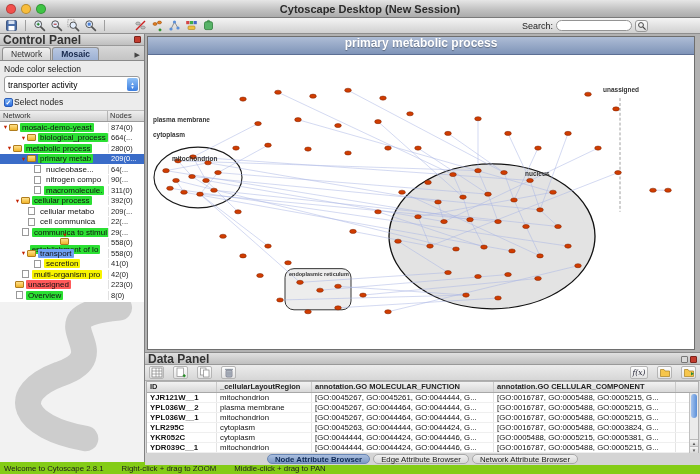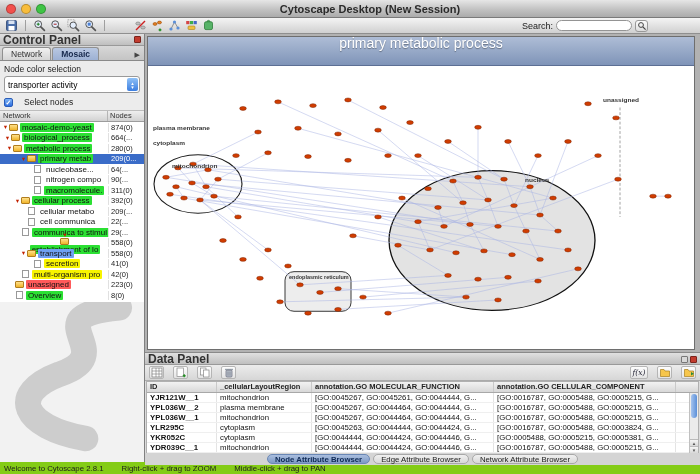--- a/index.html
+++ b/index.html
@@ -34,21 +34,21 @@
   .cp-tab{font-size:8.5px;padding:1px 8px;border:1px solid #909090;border-bottom:none;border-radius:3px 3px 0 0;background:linear-gradient(#f1f1f1,#d5d5d5);color:#333;margin-right:1px;white-space:nowrap;}
   .cp-tab.sel{background:linear-gradient(#b9c8e2,#9db1d4);font-weight:bold;color:#17294d;}
   .cp-tab-arrow{margin-left:auto;font-size:7px;color:#444;padding:0 2px 1px;}
   .cp-tab-arrow::before{content:"\25B6";}
   .cp-body{padding:3px 4px;background:#ececec;border-bottom:1px solid #bdbdbd;flex:none;}
   .cp-label{font-size:8.5px;color:#222;margin-bottom:2px;white-space:nowrap;}
   .dropdown{height:17px;background:#fff;border:1px solid #9a9a9a;border-radius:3px;display:flex;align-items:center;font-size:8.5px;padding-left:3px;position:relative;white-space:nowrap;}
   .dd-btn{position:absolute;right:1px;top:1px;bottom:1px;width:11px;border-radius:2px;background:linear-gradient(#8fc1f7,#3c7ee0);display:flex;flex-direction:column;align-items:center;justify-content:center;color:#fff;font-size:5px;line-height:4px;}
   .dd-btn::before{content:"\25B4";}
   .dd-btn::after{content:"\25BE";}
-  .cp-check{display:flex;align-items:center;gap:11px;margin-top:4px;font-size:8.5px;color:#222;}
+  .cp-check{display:flex;align-items:center;gap:1px;margin-top:4px;font-size:8.5px;color:#222;}
   .checkbox{width:9px;height:9px;border-radius:2px;background:linear-gradient(#7db4f5,#2f6fe0);border:1px solid #2a5cb8;color:#fff;font-size:7px;line-height:8px;text-align:center;font-weight:bold;flex:none;}
   .checkbox::after{content:"\2713";}
   .tree-header{display:flex;height:11px;background:linear-gradient(#efefef,#d2d2d2);border-bottom:1px solid #9c9c9c;font-size:7.5px;color:#333;flex:none;}
   .th-net{flex:1;padding-left:3px;border-right:1px solid #b5b5b5;line-height:10px;}
   .th-nodes{width:36px;padding-left:2px;line-height:10px;}
   .tree{background:#fff;height:180px;overflow:hidden;font-size:8px;flex:none;}
   .tree-row{display:flex;height:10.5px;align-items:center;}
   .tree-row.selected{background:#3a6cc8;}
   .tr-left{flex:1;display:flex;align-items:center;overflow:hidden;white-space:nowrap;}
   .tri{color:#c22200;font-size:5.5px;width:7px;text-align:center;flex:none;}
@@ -59,21 +59,21 @@
   .c-green{background:#2be033}.c-yellow{background:#f8f400}.c-red{background:#ff5a5a}.c-blue{background:#6fa0f2}.c-white{background:transparent}
   .tr-count{width:36px;border-left:1px solid #e0e0e0;padding-left:2px;font-size:7.5px;color:#222;flex:none;overflow:hidden;white-space:nowrap;}
   .tree-row.selected .tr-count{color:#fff;border-left-color:#3a6cc8;}
   .cp-overview{flex:1;background:#f2f2f2;overflow:hidden;position:relative;}
   .cp-overview svg{position:absolute;inset:0;width:100%;height:100%;}
 
   
   .right-col{flex:1;display:flex;flex-direction:column;min-width:0;}
   .network-view{height:318px;background:#b2b2b2;padding:2px 5px 2px 2px;flex:none;}
   .nv-frame{height:100%;border:1px solid #6e6e6e;display:flex;flex-direction:column;background:#fff;}
-  .nv-title{height:29px;background:linear-gradient(#aebdd6,#7f94b8);border-bottom:1px solid #5c6f94;text-align:center;font-size:14px;font-weight:normal;color:#fff;text-shadow:0 1px 1px rgba(0,0,0,.35);line-height:13px;flex:none;}
+  .nv-title{height:18px;background:linear-gradient(#aebdd6,#7f94b8);border-bottom:1px solid #5c6f94;text-align:center;font-size:12px;font-weight:bold;color:#fff;text-shadow:0 1px 1px rgba(0,0,0,.35);line-height:13px;flex:none;}
   .nv-canvas{flex:1;position:relative;background:#fff;overflow:hidden;}
   .nv-canvas svg{position:absolute;inset:0;width:100%;height:100%;}
 
   
   .data-panel{height:110px;display:flex;flex-direction:column;background:#dcdcdc;border-top:1px solid #8a8a8a;}
   .dp-toolbar{height:16px;display:flex;align-items:center;gap:9px;padding:1px 4px;background:linear-gradient(#ececec,#d6d6d6);border-bottom:1px solid #ababab;flex:none;}
   .dp-icon{width:15px;height:13px;border:1px solid #b5b5b5;border-radius:2px;background:linear-gradient(#fdfdfd,#e3e3e3);display:flex;align-items:center;justify-content:center;}
   .dp-icon svg{width:12px;height:11px;}
   .dp-icon.fx{width:18px;font-size:7.5px;font-style:italic;font-family:"DejaVu Serif",serif;color:#223;}
   .flex1{flex:1;}
@@ -229,21 +229,21 @@
     <div class="tree" id="tree">
         <div class="tree-row">
           <div class="tr-left" style="padding-left: 2px;">
             <span class="tri">▼</span>
             <span class="ficon"></span>
             <span class="tlabel c-green">mosaic-demo-yeast</span>
           </div>
           <div class="tr-count">874(0)</div>
         </div>
         <div class="tree-row">
-          <div class="tr-left" style="padding-left: 4px;">
+          <div class="tr-left" style="padding-left: 20px;">
             <span class="tri">▼</span>
             <span class="ficon"></span>
             <span class="tlabel c-green">biological_process</span>
           </div>
           <div class="tr-count">664(...</div>
         </div>
         <div class="tree-row">
           <div class="tr-left" style="padding-left: 6px;">
             <span class="tri">▼</span>
             <span class="ficon"></span>

